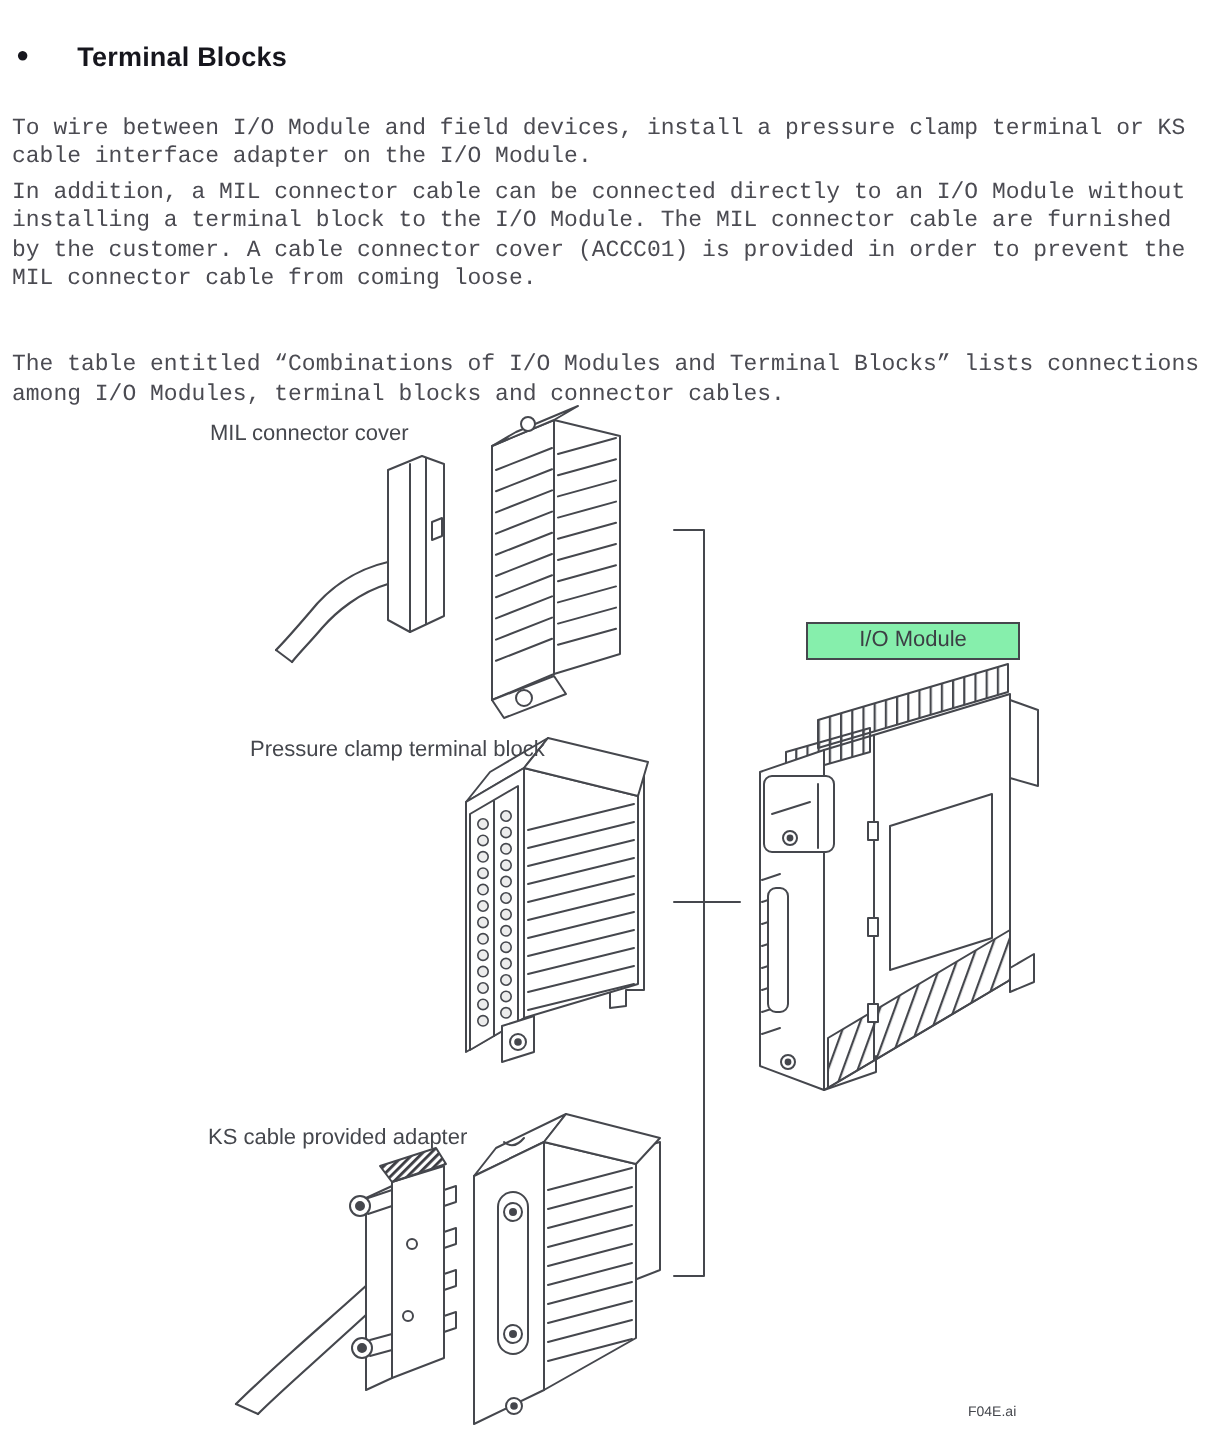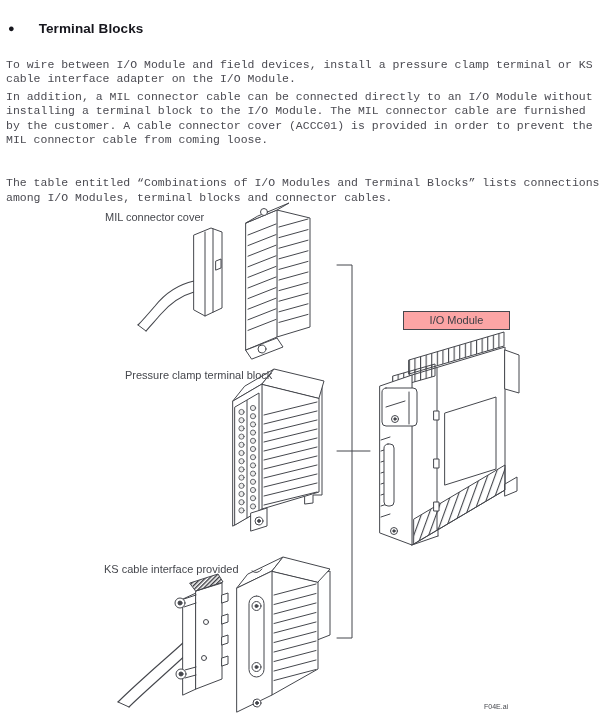--- a/index.html
+++ b/index.html
@@ -11,21 +11,21 @@
   h1.title{font-size:13.5px;font-weight:bold;color:#16161d;margin:16px;letter-spacing:0.1px;}
   p.body{font-size:11.5px;line-height:14.3px;color:#4b4b52;margin:0 0 3.5px 0;font-family:Liberation Mono, monospace;}
   p.body.spaced{margin-top:29px;}
   .diagram{position:absolute;top:197px;left:0;width:610px;height:530px;}
   .diagram svg{position:absolute;top:0;left:0;}
   .dlabel{position:absolute;font-size:11px;color:#45474d;white-space:nowrap;}
   .lbl-mil{left:105px;top:14px;}
   .lbl-pressure{left:104px;top:172px;padding-left:21px;}
   .lbl-ks{left:104px;top:366px;}
   .iobox{position:absolute;left:403px;top:114px;width:105px;height:17px;border:1px solid #45474d;
-         font-size:11px;color:#3c3e44;text-align:center;line-height:17px;background:#fca5a5;}
+         font-size:11px;color:#3c3e44;text-align:center;line-height:17px;background:#86efac;}
   .figid{position:absolute;left:484px;top:506px;font-size:7px;color:#44464c;}
 </style>
 </head>
 <body>
 
 <div class="page">
   <div class="textcol">
     <div class="heading">
       <span class="bullet">●</span>
       <h1 class="title">Terminal Blocks</h1>
@@ -189,17 +189,17 @@
           <circle cx="395" cy="222" r="3.5"></circle>
           <circle cx="395" cy="222" r="1.2" fill="#45474d"></circle>
           <circle cx="394" cy="334" r="3.5"></circle>
           <circle cx="394" cy="334" r="1.2" fill="#45474d"></circle>
         </g>
       </g>
     </svg>
 
     <div class="dlabel lbl-mil">MIL connector cover</div>
     <div class="dlabel lbl-pressure">Pressure clamp terminal block</div>
-    <div class="dlabel lbl-ks">KS cable interface provided</div>
+    <div class="dlabel lbl-ks">KS cable provided adapter</div>
     <div class="iobox">I/O Module</div>
     <div class="figid">F04E.ai</div>
   </div>
 </div>
 
 </body></html>

